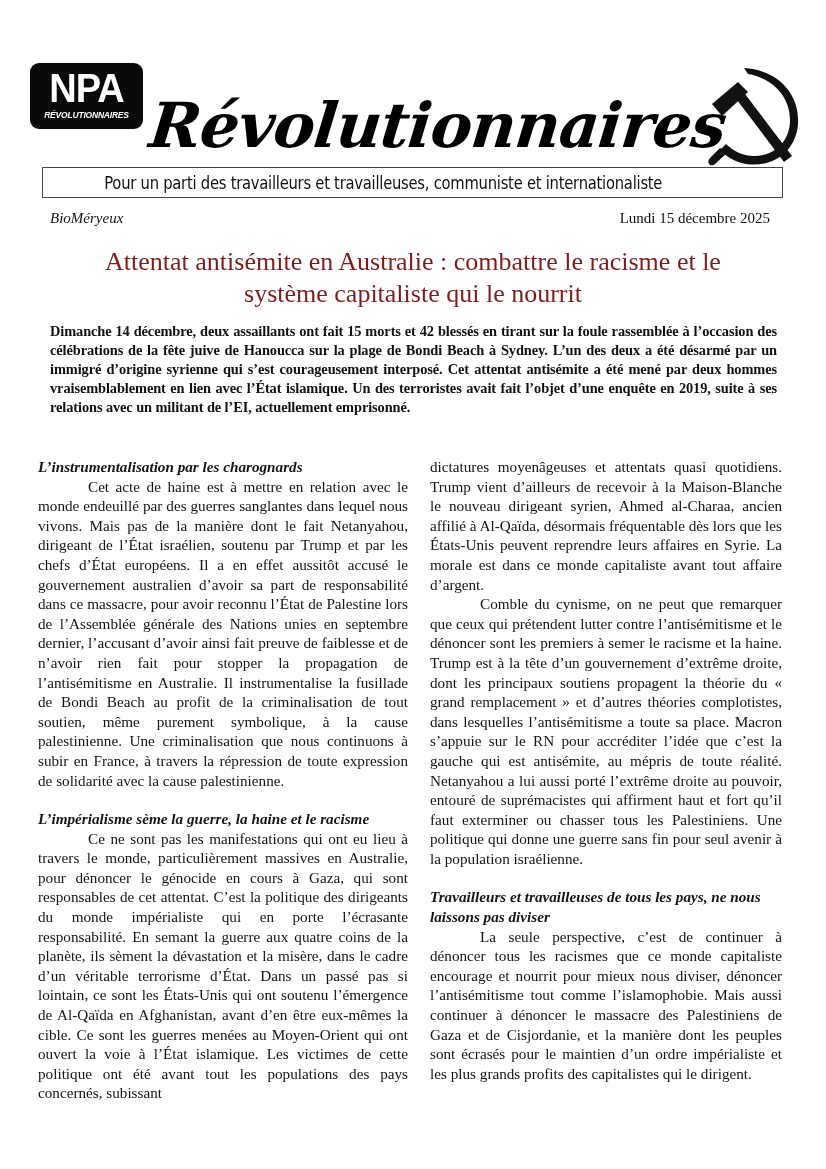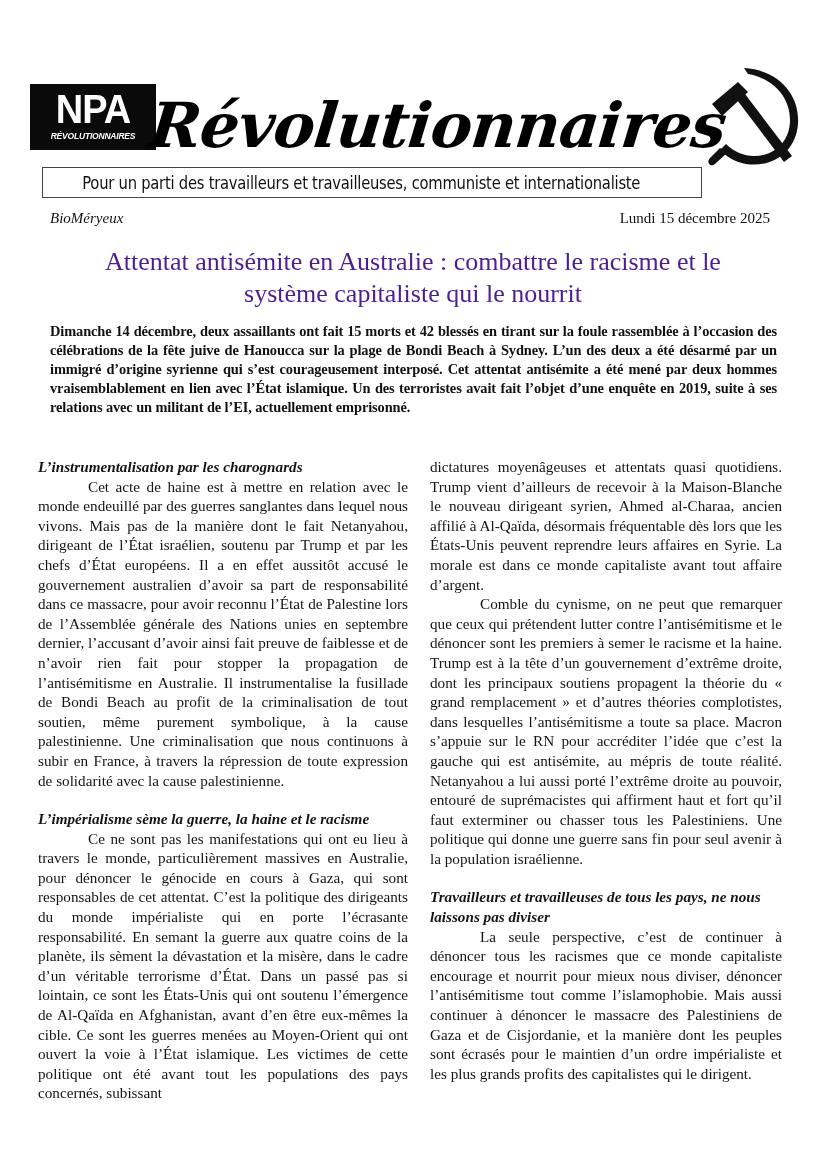--- a/index.html
+++ b/index.html
@@ -1,32 +1,32 @@
 <!DOCTYPE html>
 <html><head>
   <meta charset="utf-8">
   <style>
     html, body { margin: 0; padding: 0; background: #ffffff; }
     body { width: 826px; height: 1169px; position: relative; overflow: hidden; color: #111; font-family: "Liberation Serif", serif; }
 
-    .logo-box { position: absolute; left: 30px; top: 84px; width: 126px; height: 66px; background: #0a0a0a; }
+    .logo-box { position: absolute; left: 30px; top: 63px; width: 113px; height: 66px; background: #0a0a0a; border-radius: 9px; }
     .logo-npa { position: absolute; left: 0; right: 0; top: 6px; text-align: center; color: #fff; font-family: "Liberation Sans", sans-serif; font-weight: bold; font-size: 38px; letter-spacing: -1px; line-height: 38px; transform: scaleY(1.05); }
     .logo-sub { position: absolute; left: 0; right: 0; top: 47px; text-align: center; color: #fff; font-family: "Liberation Sans", sans-serif; font-weight: bold; font-style: italic; font-size: 8.5px; letter-spacing: -0.2px; }
 
     .masthead { position: absolute; left: 150px; top: 88px; width: 530px; height: 75px; font-family: "DejaVu Serif", serif; font-weight: bold; font-style: italic; font-size: 62px; line-height: 75px; letter-spacing: -1px; color: #000; text-align: center; transform: skewX(-6deg); }
 
     .emblem { position: absolute; left: 700px; top: 64px; width: 104px; height: 108px; }
 
-    .tagline-box { position: absolute; left: 42px; top: 167px; width: 660px; height: 31px; border: 1px solid #444; box-sizing: border-box; display: flex; align-items: center; justify-content: flex-end; }
+    .tagline-box { position: absolute; left: 42px; top: 167px; width: 741px; height: 31px; border: 1px solid #444; box-sizing: border-box; display: flex; align-items: center; justify-content: flex-start; }
     .tagline { font-family: "DejaVu Sans", sans-serif; font-size: 18px; letter-spacing: -0.3px; color: #111; transform: scaleX(0.82); white-space: nowrap; }
 
     .meta-left { position: absolute; left: 50px; top: 210px; font-weight: normal; font-style: italic; font-size: 15px; }
     .meta-right { position: absolute; right: 56px; top: 210px; font-size: 15px; }
 
-    .headline { position: absolute; left: 60px; width: 706px; top: 246px; text-align: center; font-size: 26px; line-height: 32px; color: #4c1d95; }
+    .headline { position: absolute; left: 60px; width: 706px; top: 246px; text-align: center; font-size: 26px; line-height: 32px; color: #7f1d1d; }
 
     .chapo { position: absolute; left: 50px; width: 727px; top: 322px; font-weight: bold; font-size: 14.4px; line-height: 19px; text-align: justify; letter-spacing: -0.1px; }
 
     .col { position: absolute; top: 457px; font-size: 15.2px; line-height: 19.6px; text-align: justify; color: #141414; }
     .col-left { left: 38px; width: 370px; }
     .col-right { left: 430px; width: 352px; }
     .col h3 { margin: 0; font-weight: bold; font-style: italic; font-size: 15.2px; line-height: 19.6px; text-align: left; }
     .col p { margin: 0; }
     .col p.indent { text-indent: 50px; }
     .col .gap { height: 19px; }

